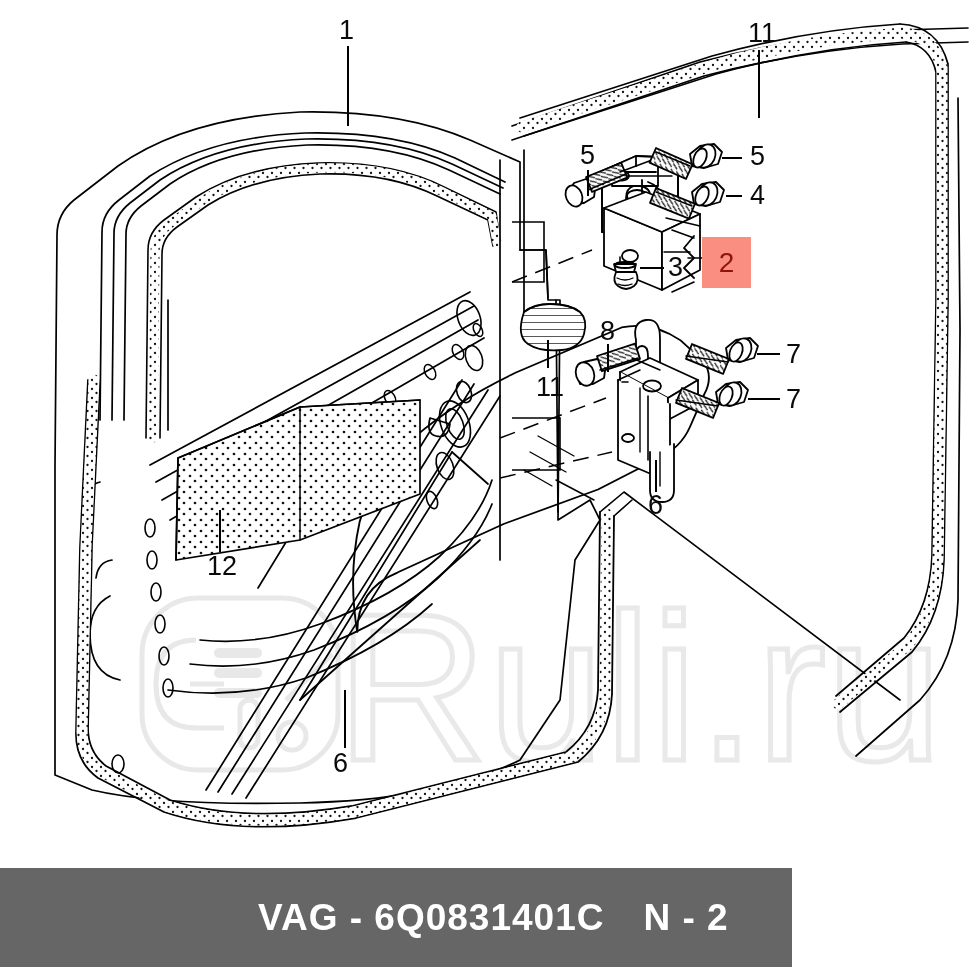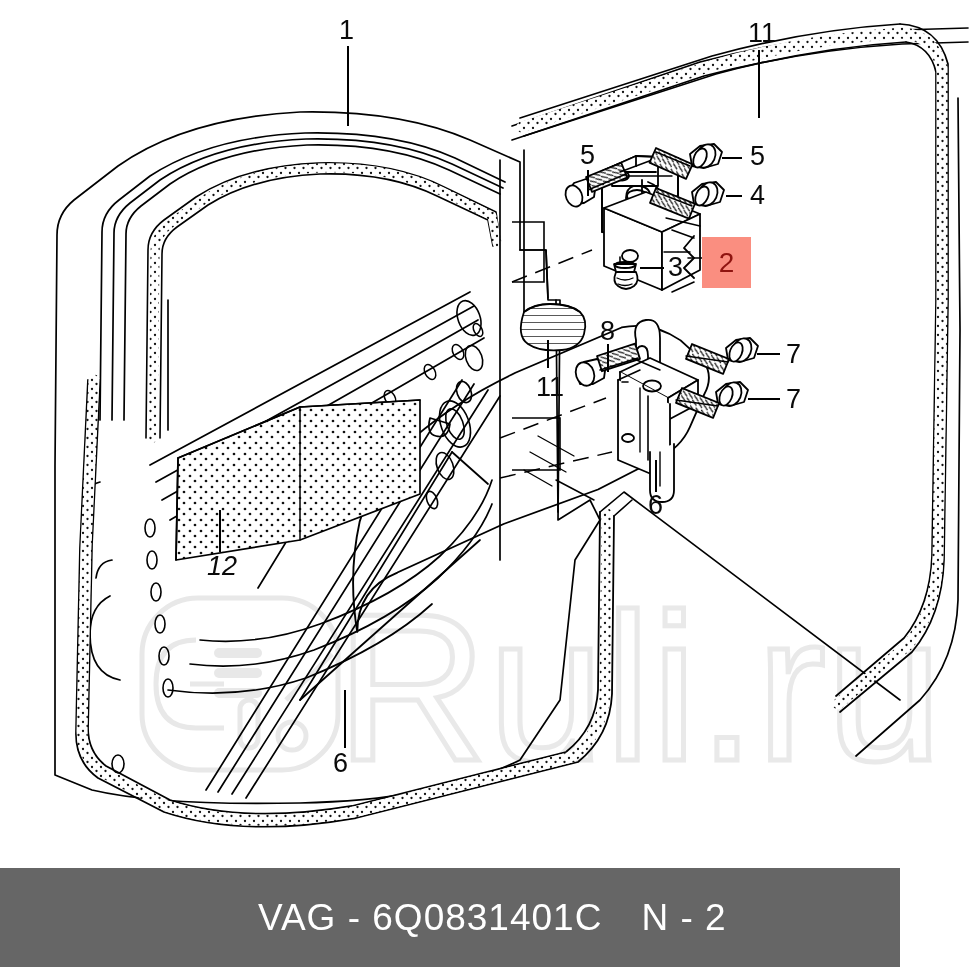--- a/index.html
+++ b/index.html
@@ -40,23 +40,23 @@
     display:flex;align-items:center;justify-content:center;
     font-family:"Liberation Sans", sans-serif;
     font-size:28px;
     color:#8f1410;
     font-weight:400;
   }
 
   
   #footer{
     position:absolute;left:0;top:868px;
-    width:900px;height:99px;
+    width:792px;height:99px;
     background:#666666;
-    display:flex;align-items:center;
+    display:flex;align-items:center;font-weight:bold;
   }
   #footer .footer-inner{
     display:flex;align-items:baseline;
     margin-left:258px;
   }
   #footer .part-code{
     color:#ffffff;
     font-family:"Liberation Sans", sans-serif;
     font-size:37px;
     letter-spacing:1px;
@@ -435,21 +435,21 @@
   <div class="callout" style="left:536px; top:374px;">11</div>
 
   <div class="callout" style="left:600px; top:318px;">8</div>
 
   <div class="callout" style="left:786px; top:341px;">7</div>
 
   <div class="callout" style="left:786px; top:386px;">7</div>
 
   <div class="callout" style="left:648px; top:492px;">6</div>
 
-  <div class="callout" style="left:207px; top:553px;font-style:italic;">12</div>
+  <div class="callout" style="left:207px; top:553px;">12</div>
 
   <div class="callout" style="left:333px; top:750px;">6</div>
 
   <div id="highlight-box">
     <div class="callout-num">2</div>
   </div>
 
   <div id="footer">
     <div class="footer-inner">
       <span class="part-code">VAG - 6Q0831401C</span>

